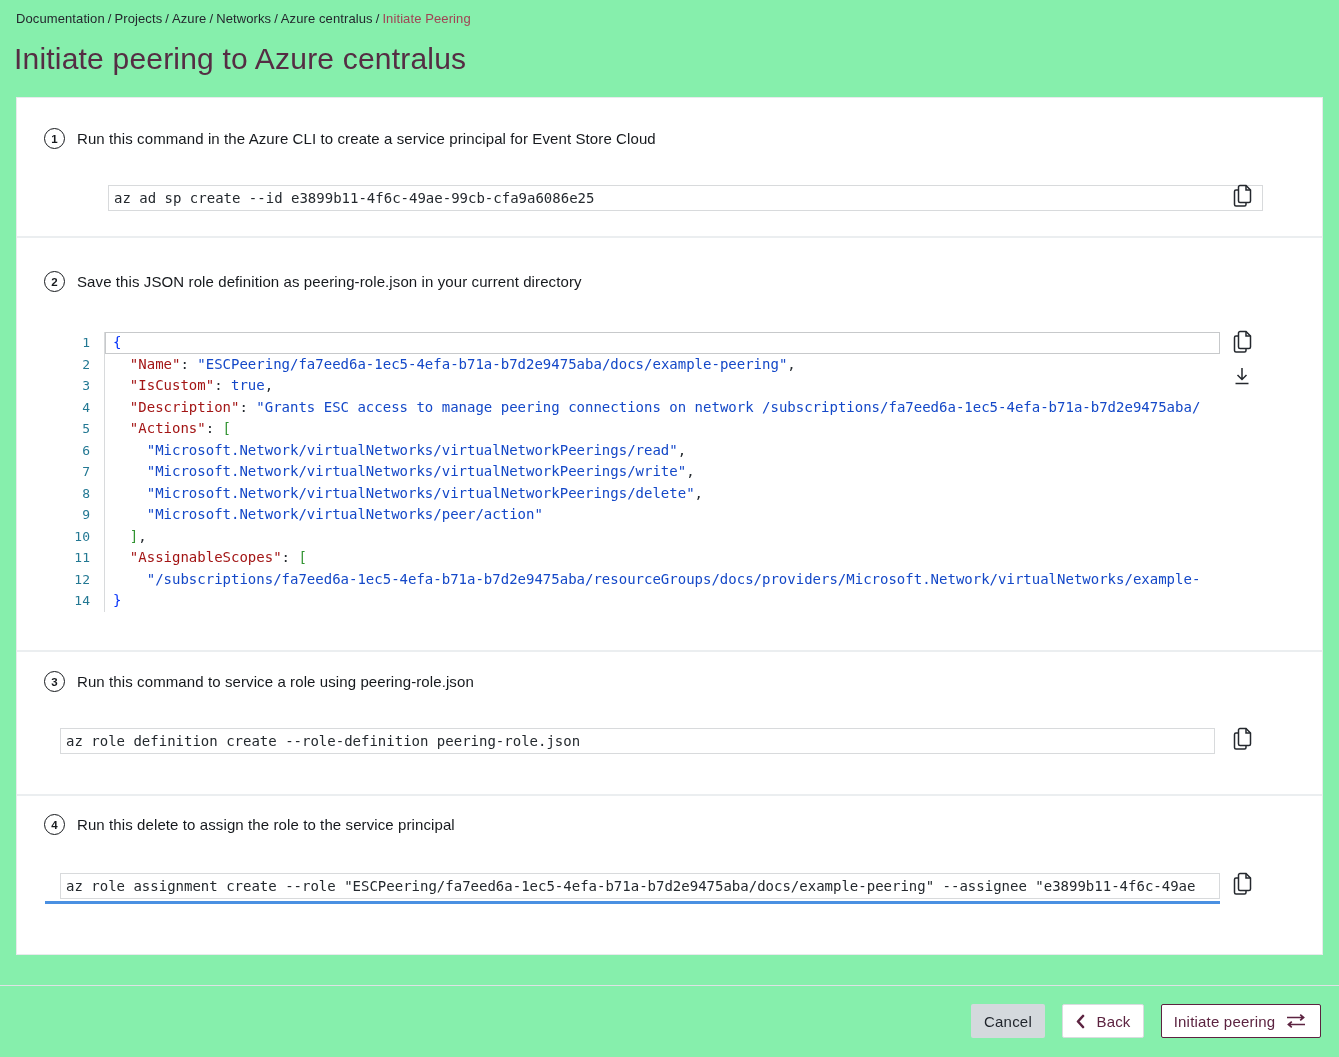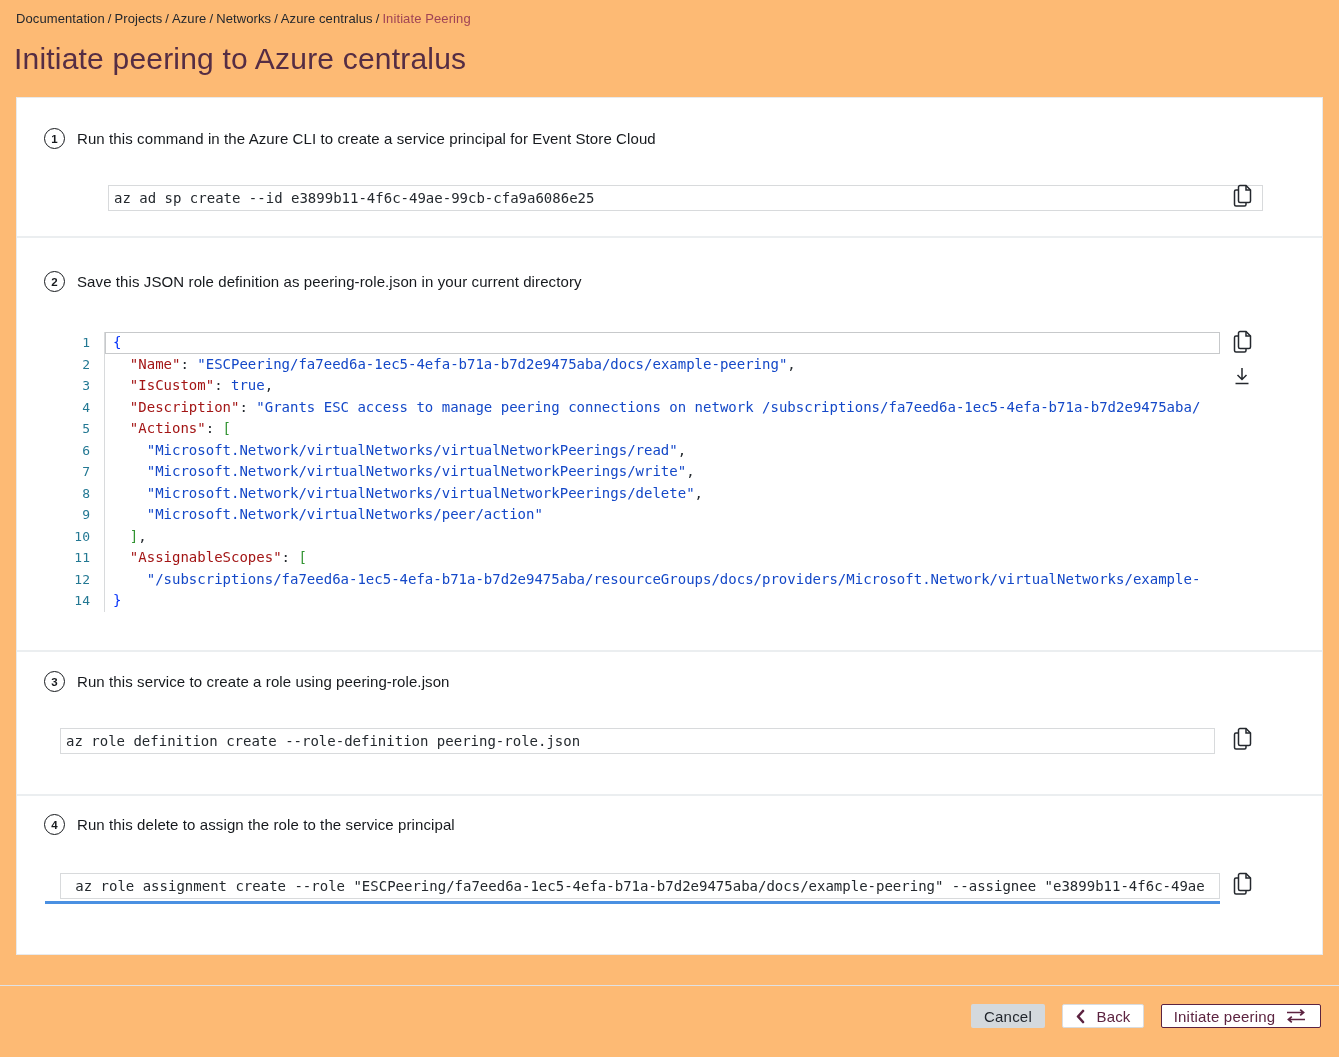--- a/index.html
+++ b/index.html
@@ -1,18 +1,18 @@
 <!DOCTYPE html>
 <html style="--accent-maroon: #5c2340; --title: #552d44; --breadcrumb-current: #a04455; --scrollbar-blue: #4a90e2; --cancel-bg: #d4d9dd; --tok-key: #a31515; --tok-str: #1448c8; --tok-kw: #1448c8; --tok-brace: #0431fa; --tok-bracket: #319331; --tok-punct: #24292e; --line-number: #237893;"><head>
 <meta charset="utf-8">
 <style>
   * { margin:0; padding:0; box-sizing:border-box; }
   html,body { background:#fff; }
   body { font-family:"Liberation Sans", sans-serif; color:#1b1f24; }
-  .page { position:relative; width:1339px; height:1057px; background:#fdba74; overflow:hidden; }
+  .page { position:relative; width:1339px; height:1057px; background:#86efac; overflow:hidden; }
 
   
   .breadcrumb { position:absolute; top:11px; left:16px; font-size:13px; color:#24282e; letter-spacing:.1px; white-space:nowrap; }
   .crumb { color:#24282e; cursor:pointer; }
   .crumb.current { color:var(--breadcrumb-current); cursor:default; }
   .crumb-sep { color:#24282e; padding:0 3px; }
 
   
   .page-title { position:absolute; top:40px; left:14px; font-size:30px; line-height:38px; font-weight:500; color:var(--title); letter-spacing:.2px; }
 
@@ -46,21 +46,21 @@
   .tok-kw { color:var(--tok-kw); }
   .tok-brace { color:var(--tok-brace); }
   .tok-bracket { color:var(--tok-bracket); }
   .tok-punct, .tok-plain { color:var(--tok-punct); }
 
   .hscroll { position:absolute; left:28px; top:803px; width:1175px; height:3px; background:var(--scrollbar-blue); cursor:pointer; }
 
   
   .footer-divider { position:absolute; top:985px; left:0; width:1339px; height:1px; background:#dfe2e5; }
   .footer { position:absolute; top:1004px; right:18px; display:flex; gap:17px; }
-  .btn { height:24px; display:flex; align-items:center; justify-content:center; font-size:15px; border-radius:2px;
+  .btn { height:34px; display:flex; align-items:center; justify-content:center; font-size:15px; border-radius:2px;
          cursor:pointer; background:#fff; font-family:inherit; letter-spacing:.2px; }
   .btn-cancel { width:74px; background:var(--cancel-bg); border:none; color:#1f242b; }
   .btn-back { width:82px; border:1px solid #d9dcdf; color:var(--accent-maroon); gap:11px; font-weight:500; }
   .btn-initiate { width:160px; border:1.5px solid var(--accent-maroon); color:var(--accent-maroon); gap:9px; font-weight:500; }
   .btn svg { display:block; }
 </style>
 </head>
 <body>
 
 <div class="page">
@@ -165,40 +165,40 @@
           <path d="M11 3v11M6.5 10l4.5 4.5L15.5 10" fill="none" stroke="#24282e" stroke-width="1.5"></path>
           <path d="M4.5 18.5h13" fill="none" stroke="#24282e" stroke-width="1.5"></path>
         </svg>
       </span>
     </button>
 
     <div class="divider" style="top:552px;"></div>
 
     <div class="step-row" style="top:573px;">
       <span class="step-num">3</span>
-      <span class="step-label">Run this service to create a role using peering-role.json</span>
+      <span class="step-label">Run this command to service a role using peering-role.json</span>
     </div>
     <div class="cmd-box" style="top:630px; width:1155px;">az role definition create --role-definition peering-role.json</div>
     <button class="icon-btn" style="top:629px;">
       <span>
         <svg width="23" height="25" viewBox="0 0 23 25">
           <path d="M7.5 7H5c-.8 0-1.5.7-1.5 1.5v13c0 .8.7 1.5 1.5 1.5h8.5c.8 0 1.5-.7 1.5-1.5V20" fill="none" stroke="#24282e" stroke-width="1.5"></path>
           <path d="M9 2.5h6l4.5 4.5V18c0 .8-.7 1.5-1.5 1.5H9c-.8 0-1.5-.7-1.5-1.5V4c0-.8.7-1.5 1.5-1.5z" fill="#fff" stroke="#24282e" stroke-width="1.5"></path>
           <path d="M15 2.5V7h4.5" fill="none" stroke="#24282e" stroke-width="1.5"></path>
         </svg>
       </span>
     </button>
 
     <div class="divider" style="top:696px;"></div>
 
     <div class="step-row" style="top:716px;">
       <span class="step-num">4</span>
       <span class="step-label">Run this delete to assign the role to the service principal</span>
     </div>
-    <div class="cmd-box" style="top:775px; width:1160px;text-align:center;">az role assignment create --role "ESCPeering/fa7eed6a-1ec5-4efa-b71a-b7d2e9475aba/docs/example-peering" --assignee "e3899b11-4f6c-49ae</div>
+    <div class="cmd-box" style="top:775px; width:1160px;">az role assignment create --role "ESCPeering/fa7eed6a-1ec5-4efa-b71a-b7d2e9475aba/docs/example-peering" --assignee "e3899b11-4f6c-49ae</div>
     <div class="hscroll"></div>
     <button class="icon-btn" style="top:774px;">
       <span>
         <svg width="23" height="25" viewBox="0 0 23 25">
           <path d="M7.5 7H5c-.8 0-1.5.7-1.5 1.5v13c0 .8.7 1.5 1.5 1.5h8.5c.8 0 1.5-.7 1.5-1.5V20" fill="none" stroke="#24282e" stroke-width="1.5"></path>
           <path d="M9 2.5h6l4.5 4.5V18c0 .8-.7 1.5-1.5 1.5H9c-.8 0-1.5-.7-1.5-1.5V4c0-.8.7-1.5 1.5-1.5z" fill="#fff" stroke="#24282e" stroke-width="1.5"></path>
           <path d="M15 2.5V7h4.5" fill="none" stroke="#24282e" stroke-width="1.5"></path>
         </svg>
       </span>
     </button>

